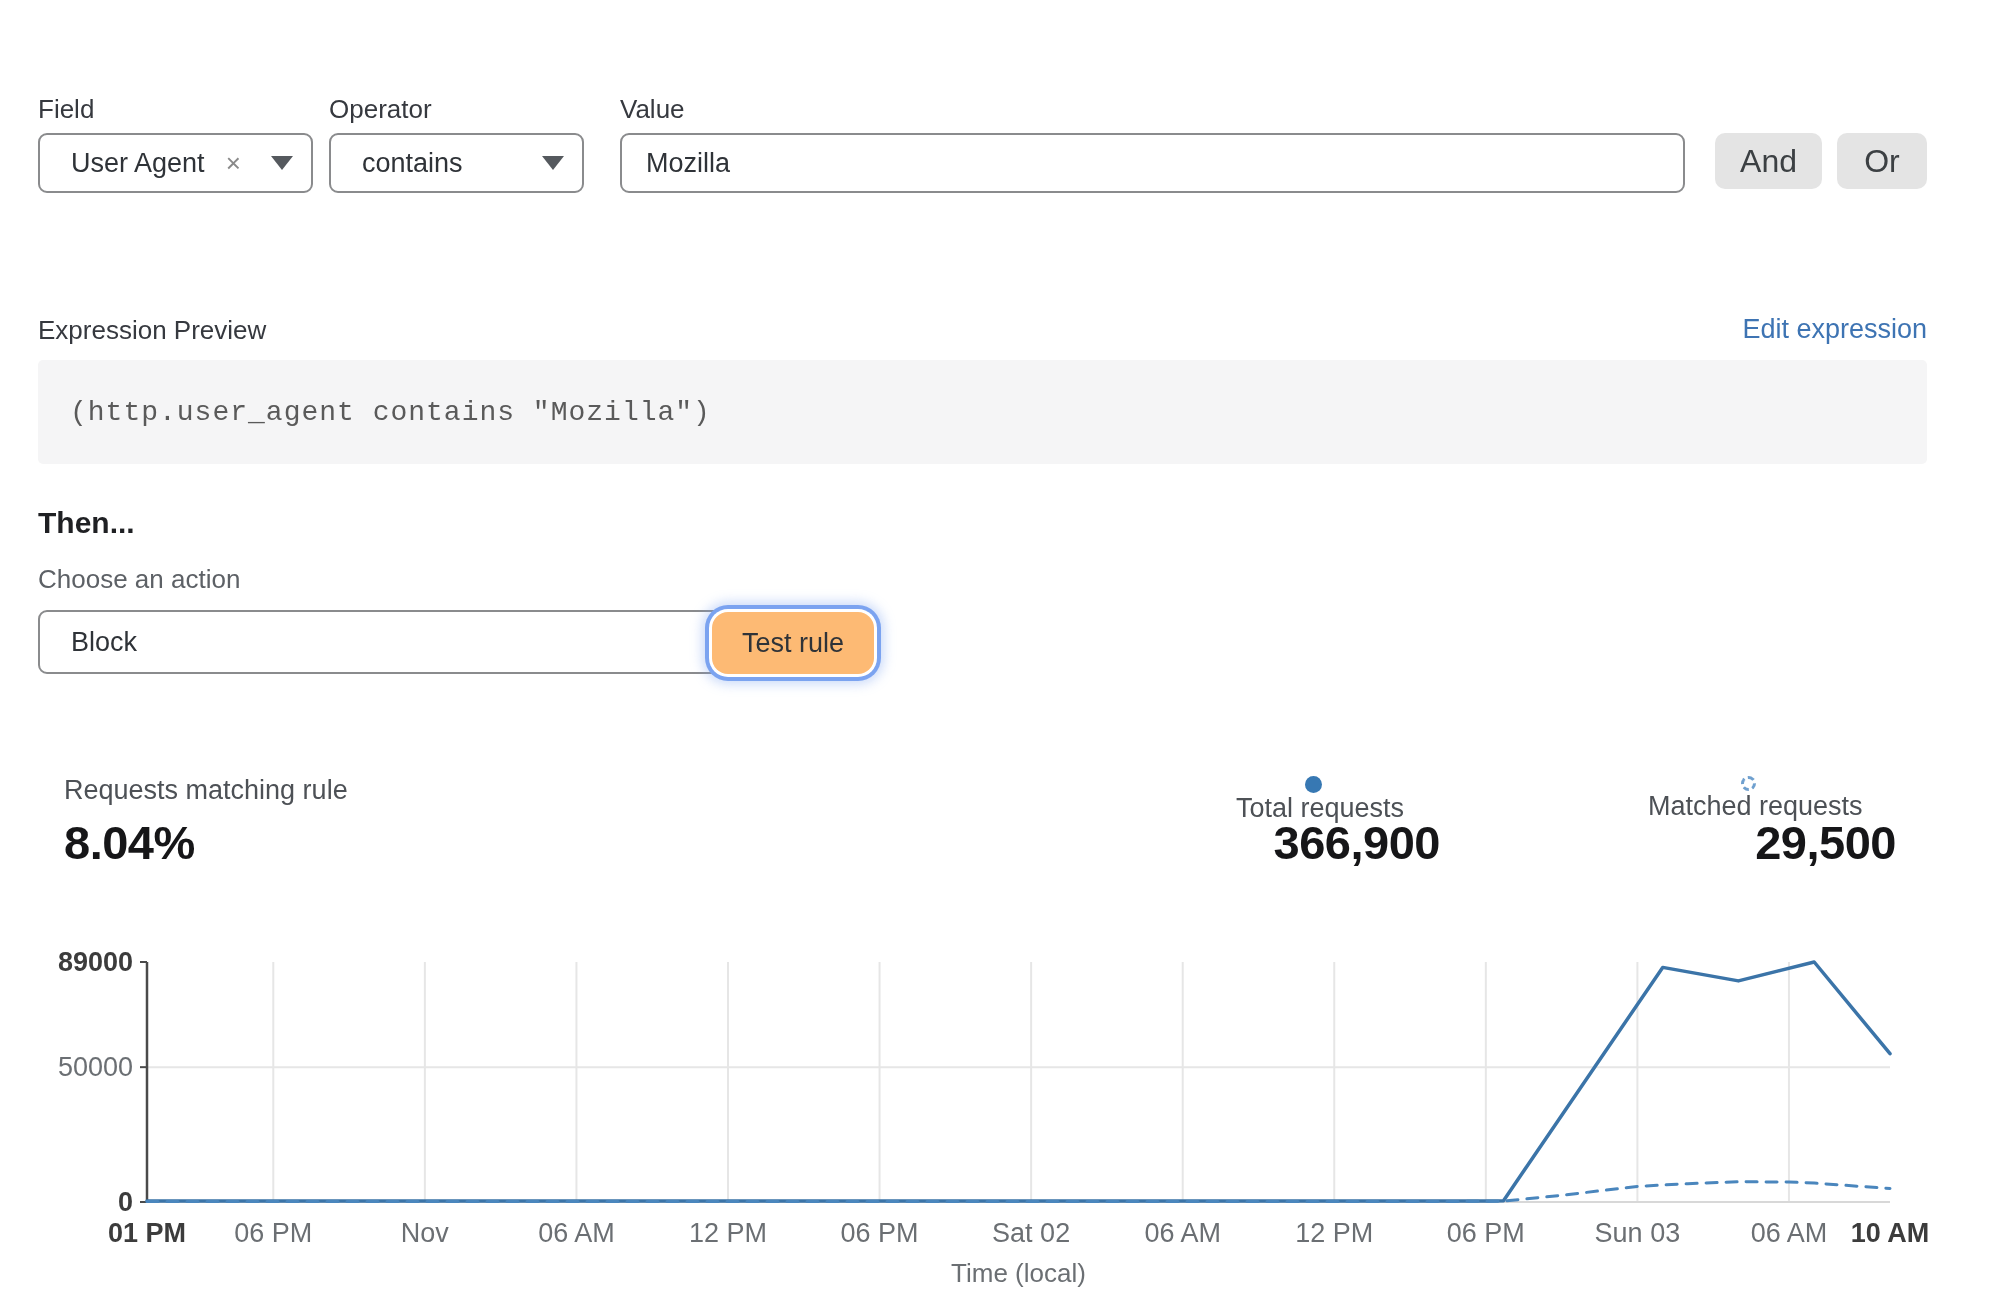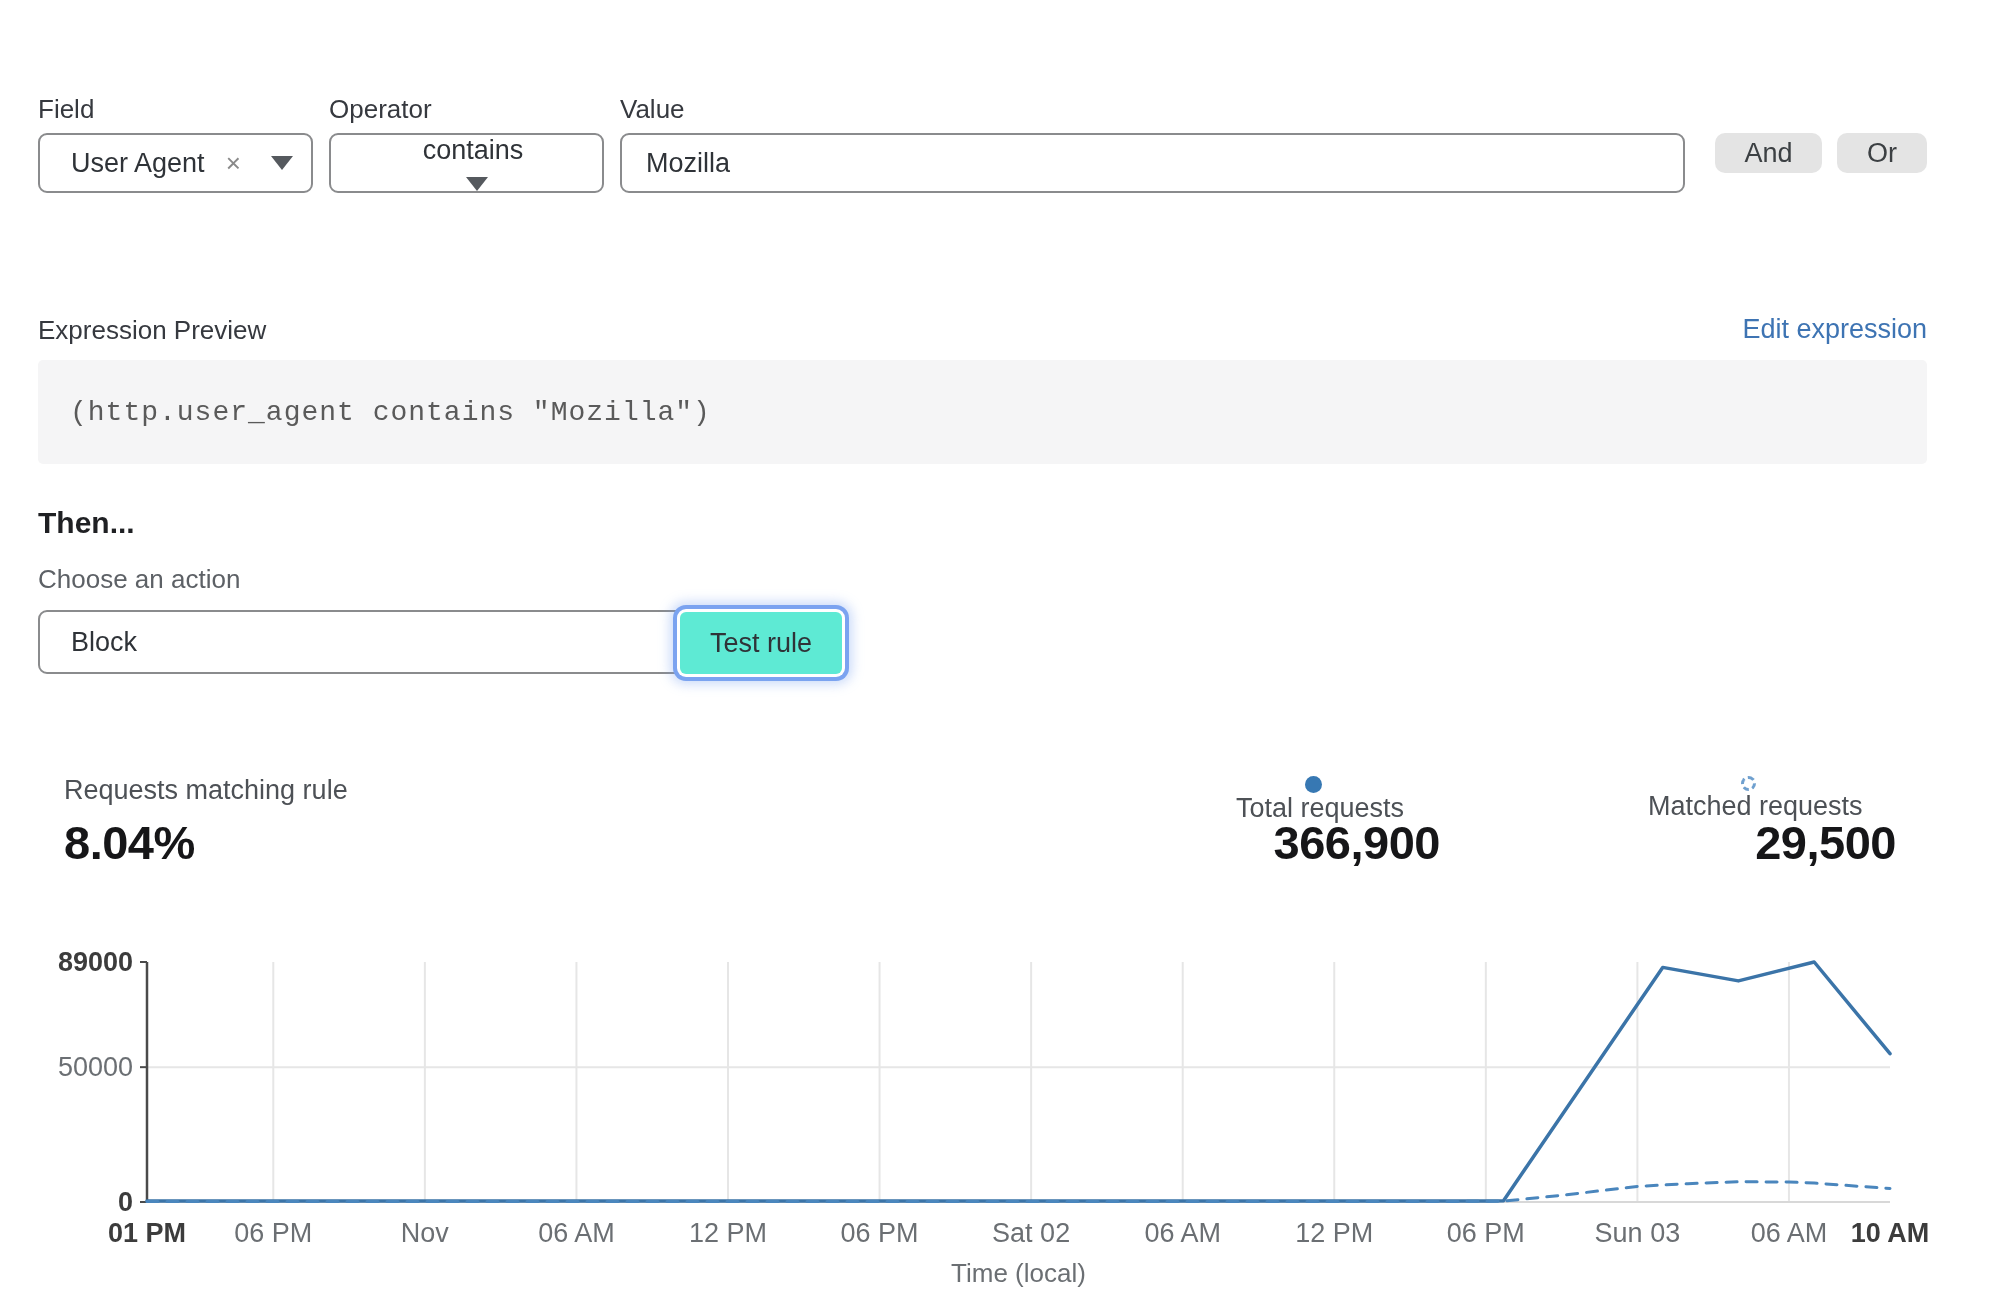--- a/index.html
+++ b/index.html
@@ -21,35 +21,36 @@
   .caret {
     width:0; height:0; border-left:11px solid transparent; border-right:11px solid transparent;
     border-top:14px solid #55595e; margin-left:8px;
   }
   .textinput {
     position:absolute; height:60px; border:2px solid #8a8b8d; border-radius:9px;
     background:#fff; font-size:27px; color:#2f3338; padding:0 24px;
     font-family:"Liberation Sans","DejaVu Sans",sans-serif; outline:none;
   }
   .gray-btn {
-    position:absolute; height:40px; background:#e4e4e4; border:none; border-radius:10px;
-    font-size:27px; color:#3c4043; cursor:pointer; font-family:inherit;
+    position:absolute; height:56px; background:#e4e4e4; border:none; border-radius:10px;
+    font-size:32px; color:#3c4043; cursor:pointer; font-family:inherit;
   }
   .link { position:absolute; font-size:27px; color:#3e74b3; cursor:pointer; text-decoration:none;text-align:right; }
   .codebox {
     position:absolute; background:#f5f5f6; border-radius:5px; display:flex; align-items:center;
   }
   .codebox code {
     font-family:"Liberation Mono","DejaVu Sans Mono",monospace;
     font-size:28px; color:#5a5a5a; padding-left:32px; letter-spacing:1px;
   }
   .test-btn {
-    position:absolute; background:#5eead4; border:none; border-radius:6px;
+    position:absolute; background:#fdba74; border:none; border-radius:16px;
     font-size:27px; color:#2f3338; font-family:inherit; cursor:pointer;
     box-shadow: 0 0 0 3px #ffffff, 0 0 0 7px #7ba3f0, 0 0 12px 10px rgba(123,163,240,0.40);
+    margin-left: 32px;
   }
   .stat-label { position:absolute; font-size:27px; color:#4d5156; }
   .stat-value { position:absolute; font-size:47px; font-weight:700; color:#161618; letter-spacing:-0.5px; }
 
   .legend { position:absolute; display:flex; align-items:center;flex-direction:column; }
   .legend-dot { width:17px; height:17px; border-radius:50%; background:#3778b3; margin-right:14px; }
   .legend-ring { width:15px; height:15px; border-radius:50%; border:3px dashed #6fa0cf; margin-right:14px; background:#fff; }
   .legend-text { font-size:27px; color:#4d5156; white-space:nowrap; }
 
   .stat-value.right { text-align:right; }
@@ -66,21 +67,21 @@
   <div class="fld-label" style="left:38px;  top:94px;">Field</div>
   <div class="fld-label" style="left:329px; top:94px;">Operator</div>
   <div class="fld-label" style="left:620px; top:94px;">Value</div>
 
   <div class="selectbox" style="left:38px; top:133px; width:275px;">
     <span class="grow">User Agent</span>
     <span class="clear-x">×</span>
     <span class="caret"></span>
   </div>
 
-  <div class="selectbox" style="left:329px; top:133px; width:275px;flex-direction:column;">
+  <div class="selectbox" style="left:329px; top:133px; width:255px;">
     <span class="grow">contains</span>
     <span class="caret"></span>
   </div>
 
   <input class="textinput" style="left: 620px; top: 133px; width: 1065px;" value="Mozilla">
 
   <button class="gray-btn" style="left:1715px; top:133px; width:107px;">And</button>
   <button class="gray-btn" style="left:1837px; top:133px; width:90px;">Or</button>
 
   <div class="fld-label" style="left:38px; top:315px;">Expression Preview</div>

